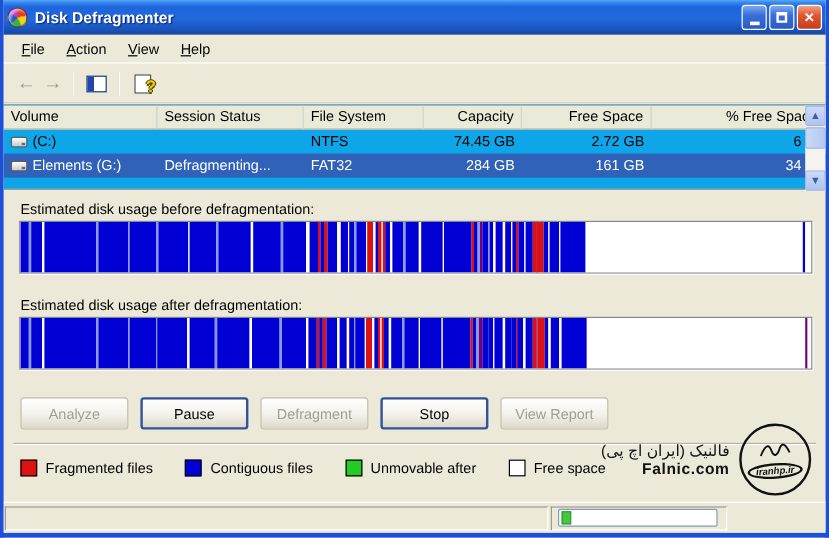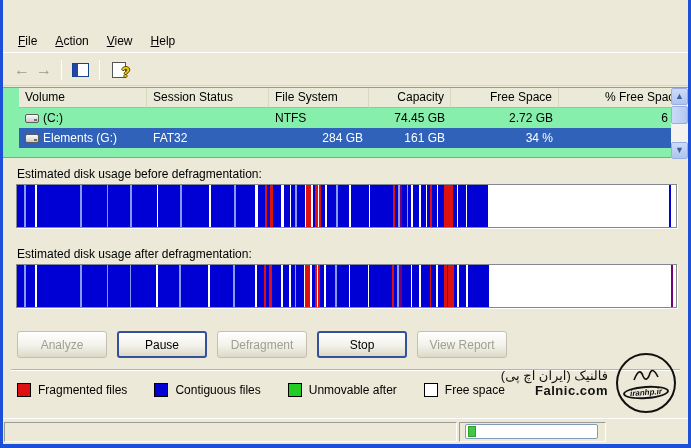--- a/index.html
+++ b/index.html
@@ -34,22 +34,22 @@
   .toolbar { position:absolute; top:54px; left:0; right:0; height:32px; background:#ECE9D8;
     display:flex; align-items:center; padding-left:8px; border-bottom:1px solid #D8D5C2; }
   .tool-arrow { font-size:16px; font-weight:bold; color:#9C9A8C; width:22px; text-align:center; }
   .tool-sep { width:1px; height:20px; background:#C9C5B2; border-right:1px solid #fff; margin:0 6px; }
   .icon-console { width:17px; height:14px; border:1px solid #16418E;
     background:linear-gradient(to right,#2446A8 0 5px,#fff 5px); margin:0 4px; }
   .icon-help { position:relative; width:14px; height:16px; background:#fff; border:1px solid #555; margin:0 6px; }
   .icon-help .q { position:absolute; right:-5px; bottom:-3px; font-size:14px; font-weight:bold; color:#F2CE0D;
     text-shadow:-1px 0 #5a4a00, 0 1px #5a4a00, 1px 0 #5a4a00, 0 -1px #5a4a00; }
   
-  .listview { position:absolute; top:87px; left:0; right:0; height:71px; background:#86efac;
-    border-top:1px solid #919B9C; border-bottom:1px solid #919B9C;padding-left:16px; }
+  .listview { position:absolute; top:87px; left:0; right:0; height:71px; background:#0ea5e9;
+    border-top:1px solid #919B9C; border-bottom:1px solid #919B9C; }
   .lv-grid { display:grid; grid-template-columns:128px 122px 100px 82px 108px 1fr; }
   .lv-header { height:20px; }
   .hcell { background:#EBEAD9; border-right:1px solid #D9D6C2; border-bottom:1px solid #B8B4A2;
     font-size:12px; color:#000; padding:2px 6px 0 6px; white-space:nowrap; overflow:hidden; }
   .hcell.right { text-align:right; }
   .lv-row { height:20px; font-size:12px; color:#000; align-items:center; }
   .lv-row .cell { padding:0 6px; white-space:nowrap; overflow:hidden; display:flex; align-items:center; height:20px; }
   .lv-row .cell.right { justify-content:flex-end; }
   .lv-row.selected { background:#2F62B8; color:#fff; }
   .disk-icon { width:14px; height:9px; border:1px solid #5d5d5d; border-radius:2px;
@@ -104,20 +104,33 @@
   .progress-box { width:133px; height:15px; background:#fff; border:1px solid #7F9DB9; border-radius:2px;
     display:flex; align-items:center; padding:1px 2px; gap:2px; }
   .pblock { width:8px; height:11px; background:#46C646; border:1px solid #2E9E2E; }
   .sb-right { flex:1 1 auto; }
 </style>
 </head>
 <body>
 
 <div class="window">
 
+  <div class="titlebar">
+    <div class="title-icon"></div>
+    <div class="title-text">Disk Defragmenter</div>
+    <div class="winbtn btn-blue">
+        <span class="glyph-min"></span>
+      </div>
+    <div class="winbtn btn-blue">
+        <span class="glyph-max"></span>
+      </div>
+    <div class="winbtn btn-red">
+        <span>✕</span>
+      </div>
+  </div>
 
   <div class="menubar">
     <div class="menu-item"><span class="key">F</span><span>ile</span></div>
     <div class="menu-item"><span class="key">A</span><span>ction</span></div>
     <div class="menu-item"><span class="key">V</span><span>iew</span></div>
     <div class="menu-item"><span class="key">H</span><span>elp</span></div>
   </div>
 
   <div class="toolbar">
     <div class="tool-arrow">←</div>
@@ -148,20 +161,21 @@
       <div class="cell">NTFS</div>
       <div class="cell right">74.45 GB</div>
       <div class="cell right">2.72 GB</div>
       <div class="cell right">6 %</div>
     </div>
     <div class="lv-grid lv-row selected">
       <div class="cell">
           <span class="disk-icon"></span>
           <span>Elements (G:)</span>
         </div>
+      <div class="cell">Defragmenting...</div>
       <div class="cell">FAT32</div>
       <div class="cell right">284 GB</div>
       <div class="cell right">161 GB</div>
       <div class="cell right">34 %</div>
     </div>
     <div class="lv-scroll">
       <div class="sbtn">▲</div>
       <div class="sthumb"></div>
       <div class="sbtn down">▼</div>
     </div>

